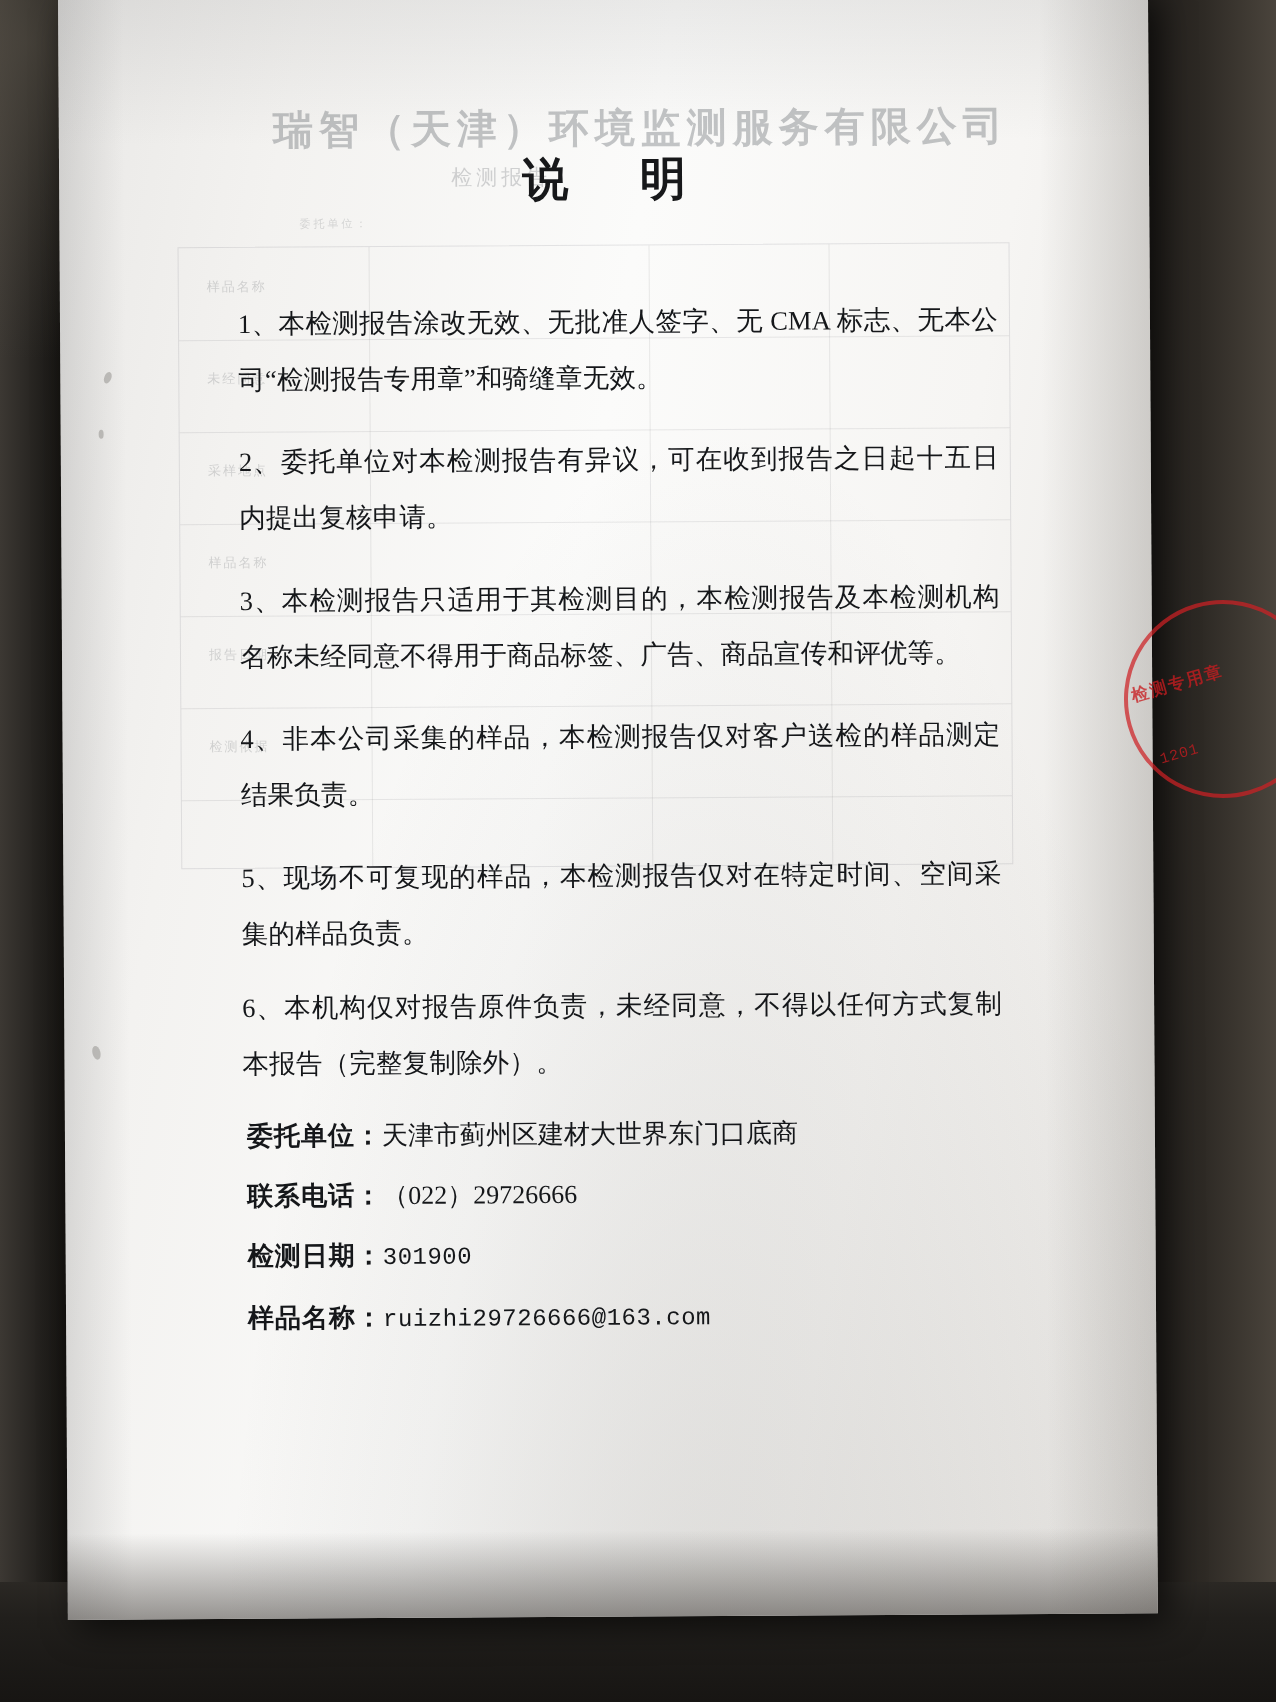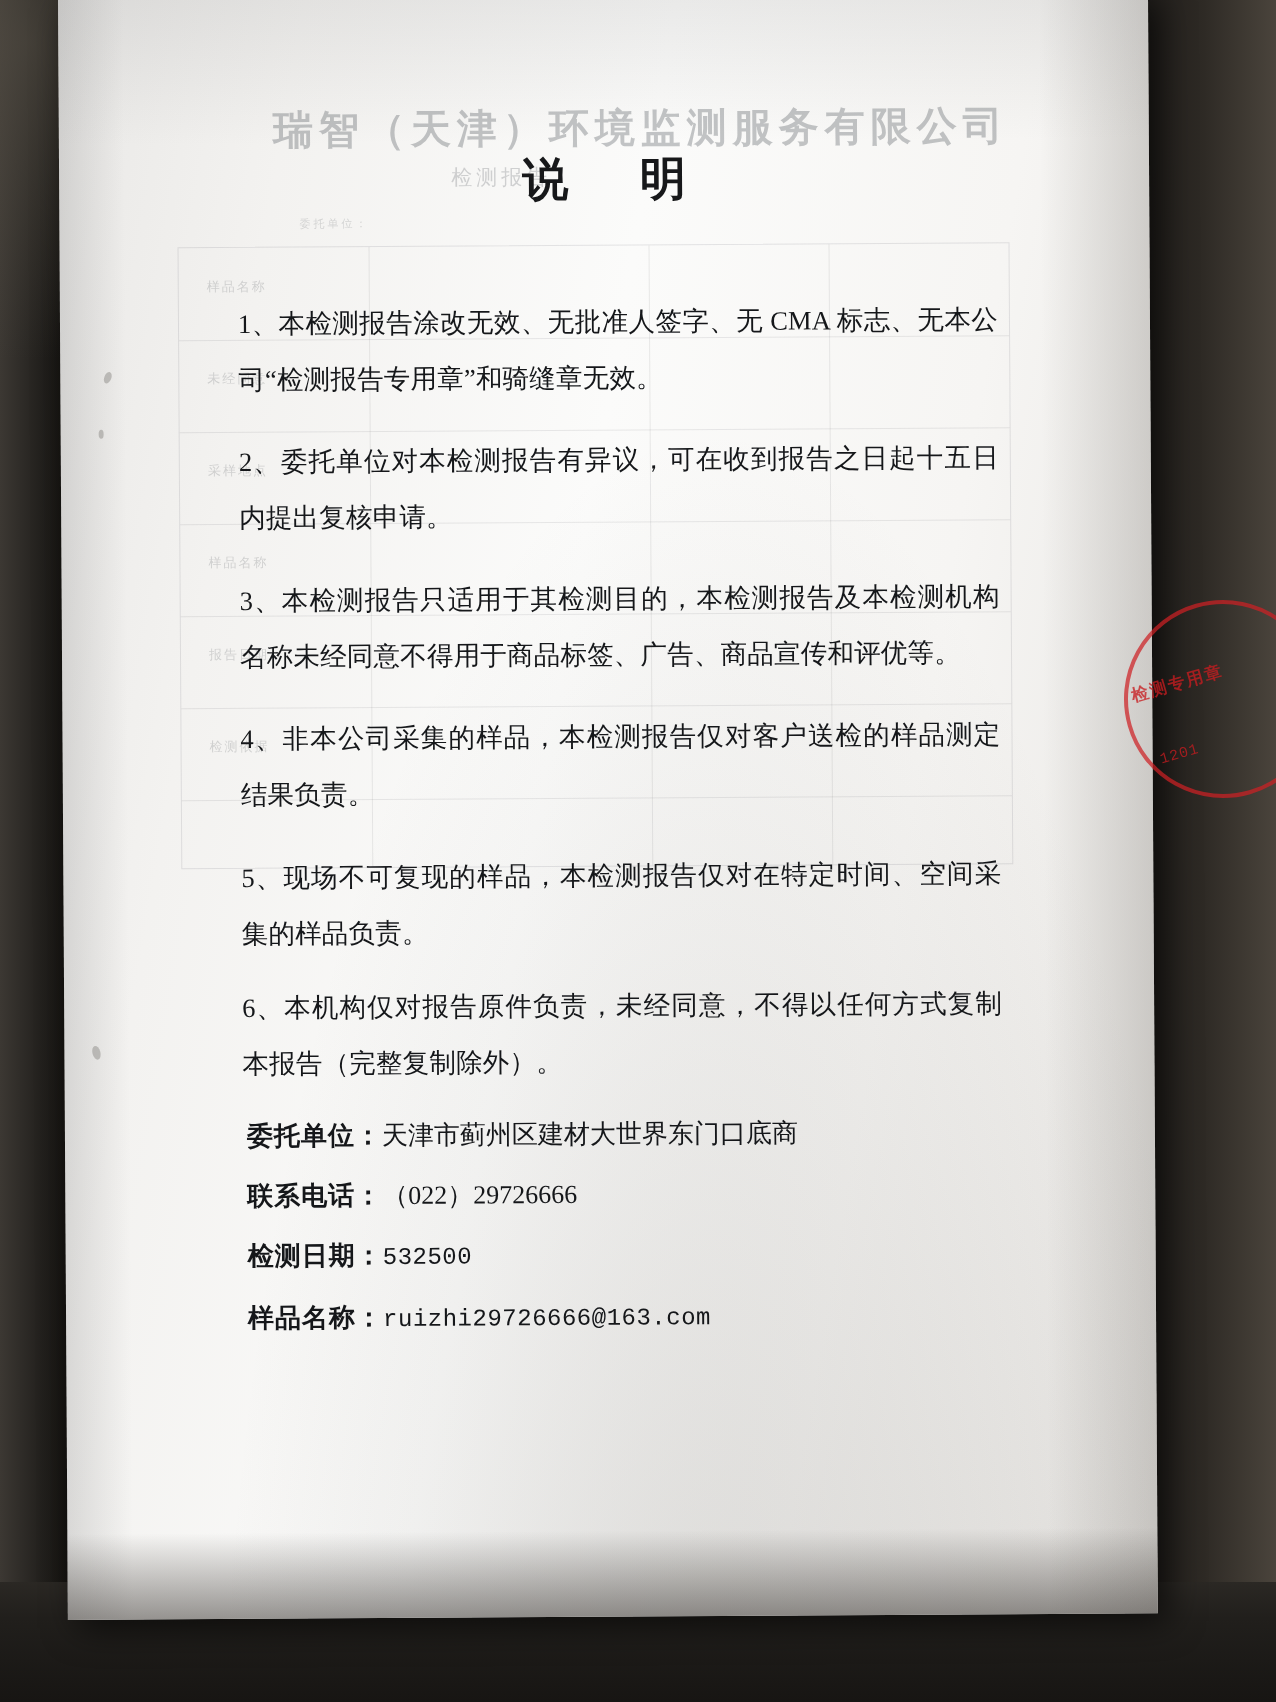--- a/index.html
+++ b/index.html
@@ -287,21 +287,21 @@
     </div>
 
     <div class="contact">
       <div class="contact-row">
         <span class="label">委托单位：</span><span class="value">天津市蓟州区建材大世界东门口底商</span>
       </div>
       <div class="contact-row">
         <span class="label">联系电话：</span><span class="value">（022）29726666</span>
       </div>
       <div class="contact-row">
-        <span class="label">检测日期：</span><span class="value-mono">532500</span>
+        <span class="label">检测日期：</span><span class="value-mono">301900</span>
       </div>
       <div class="contact-row">
         <span class="label">样品名称：</span><span class="value-mono">ruizhi29726666@163.com</span>
       </div>
     </div>
 
   </div>
 
   <div class="speck s1"></div>
   <div class="speck s3"></div>

